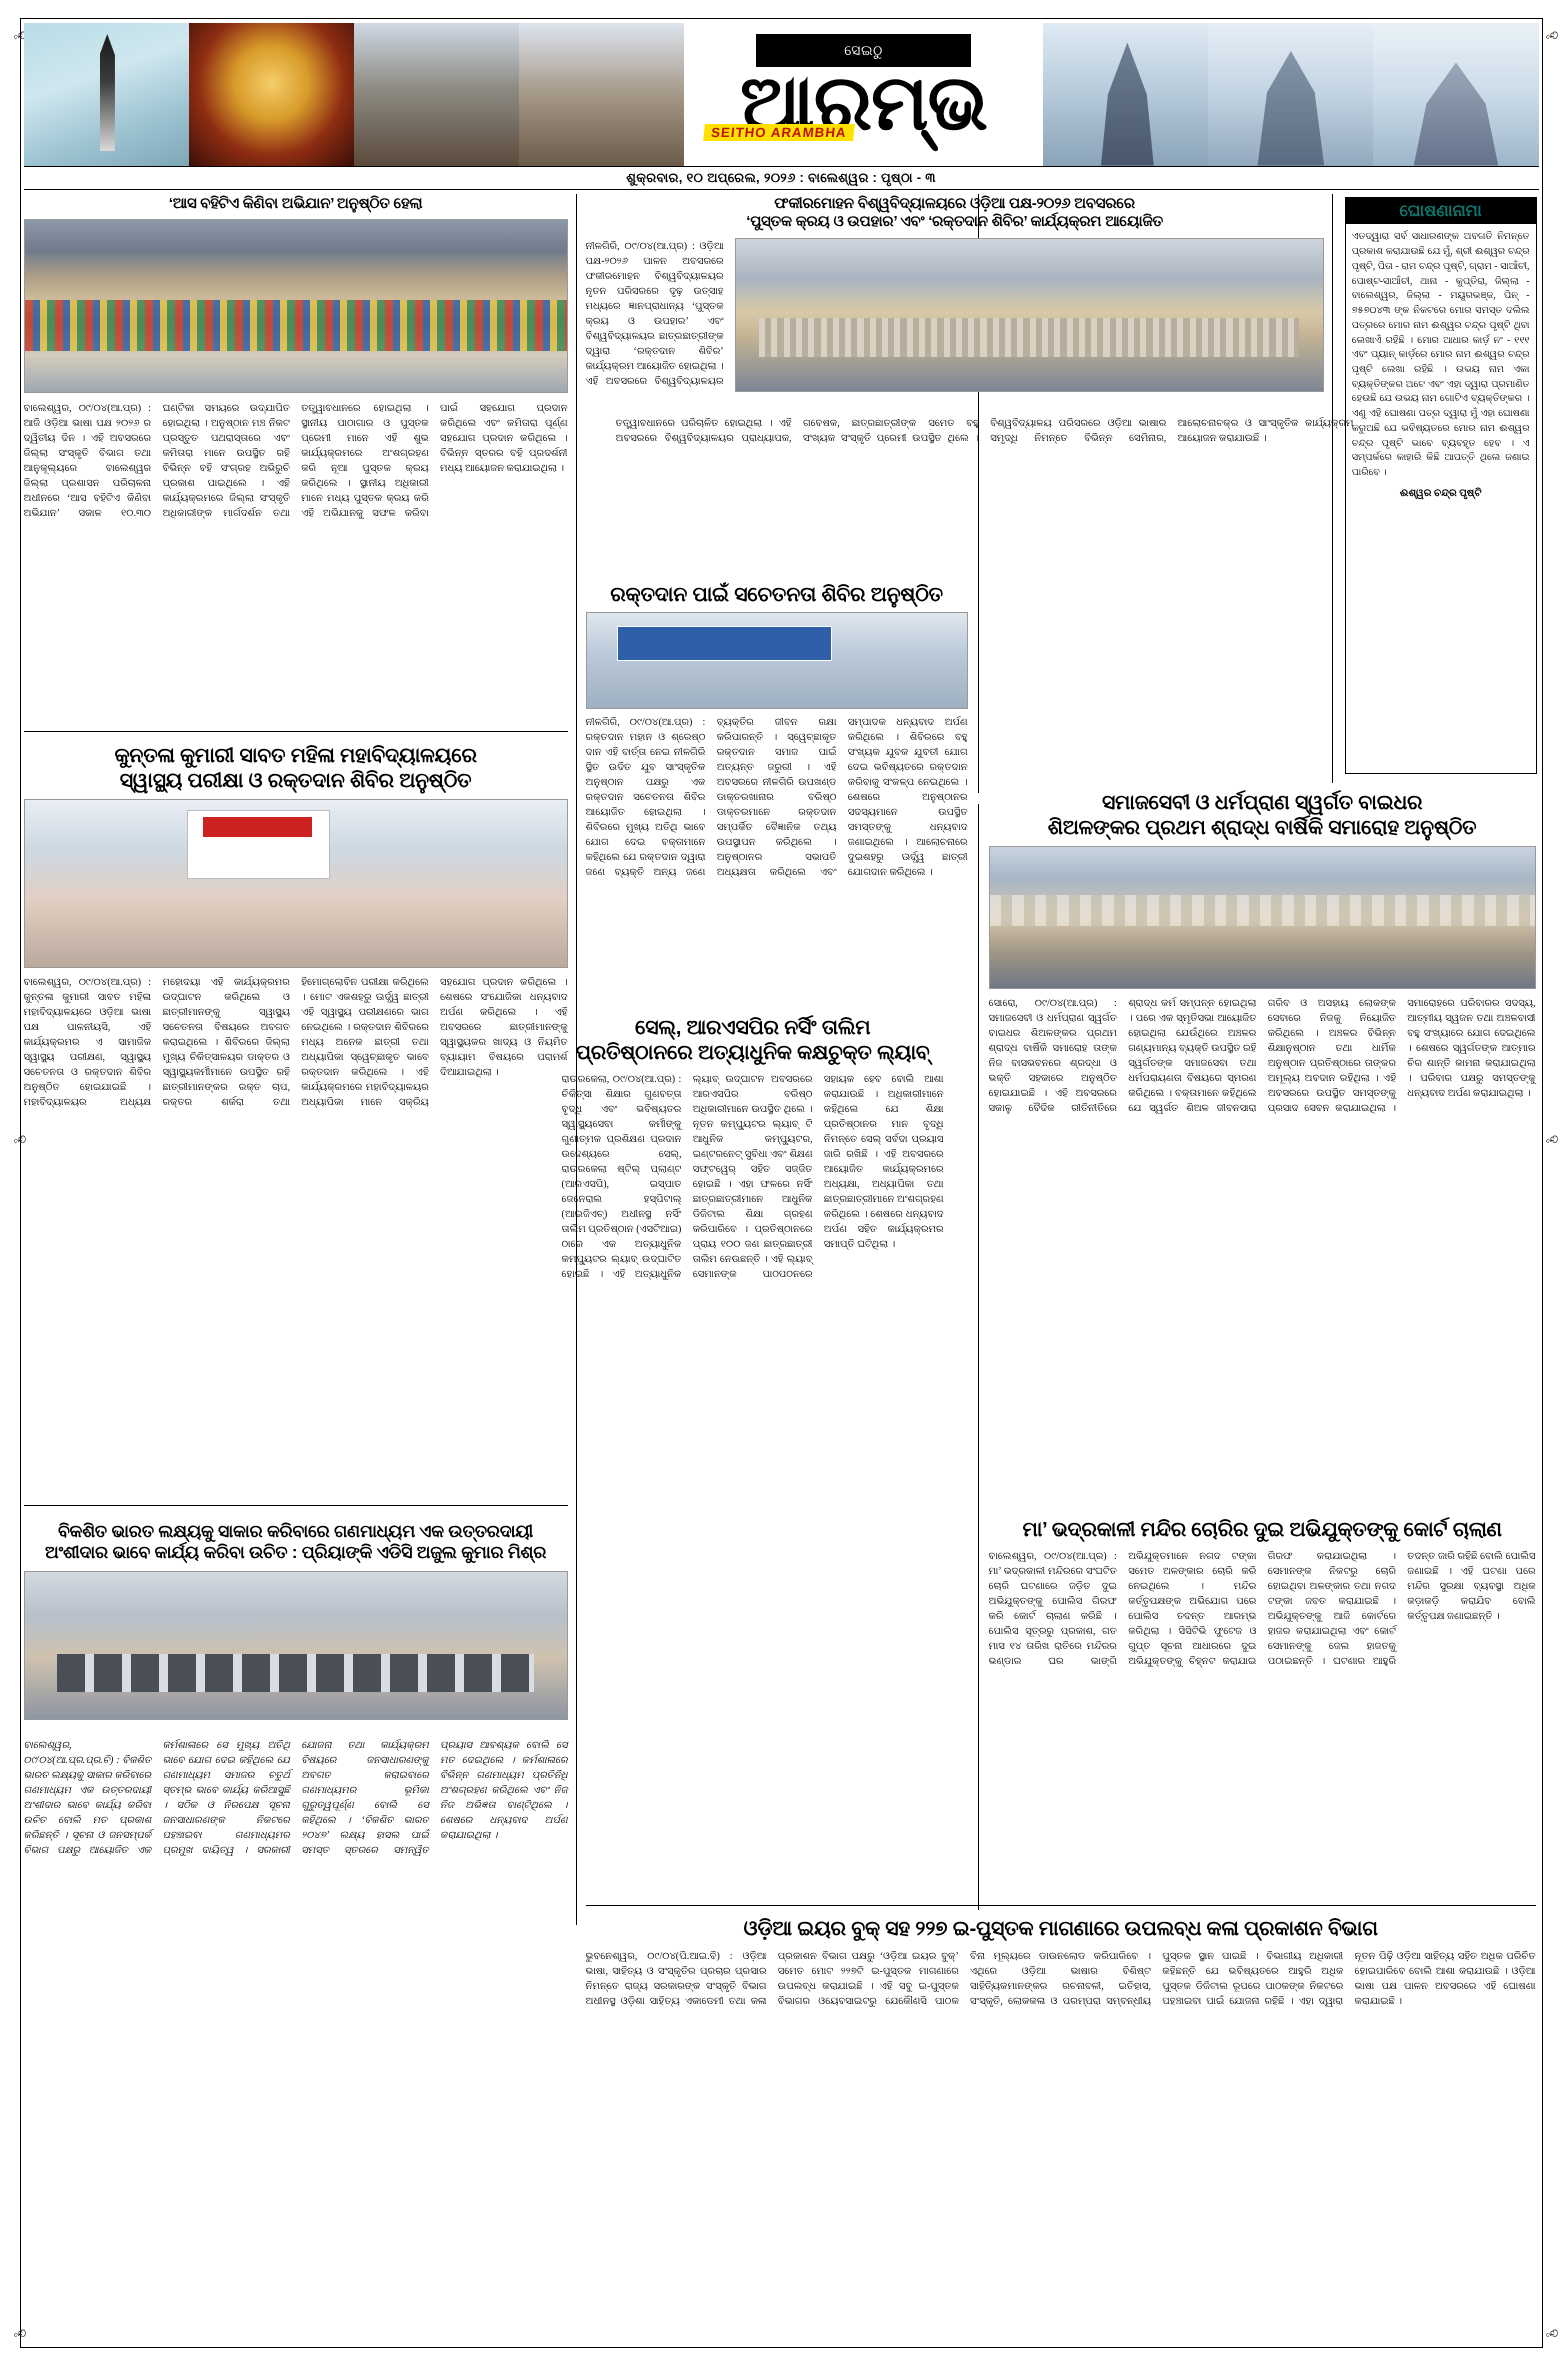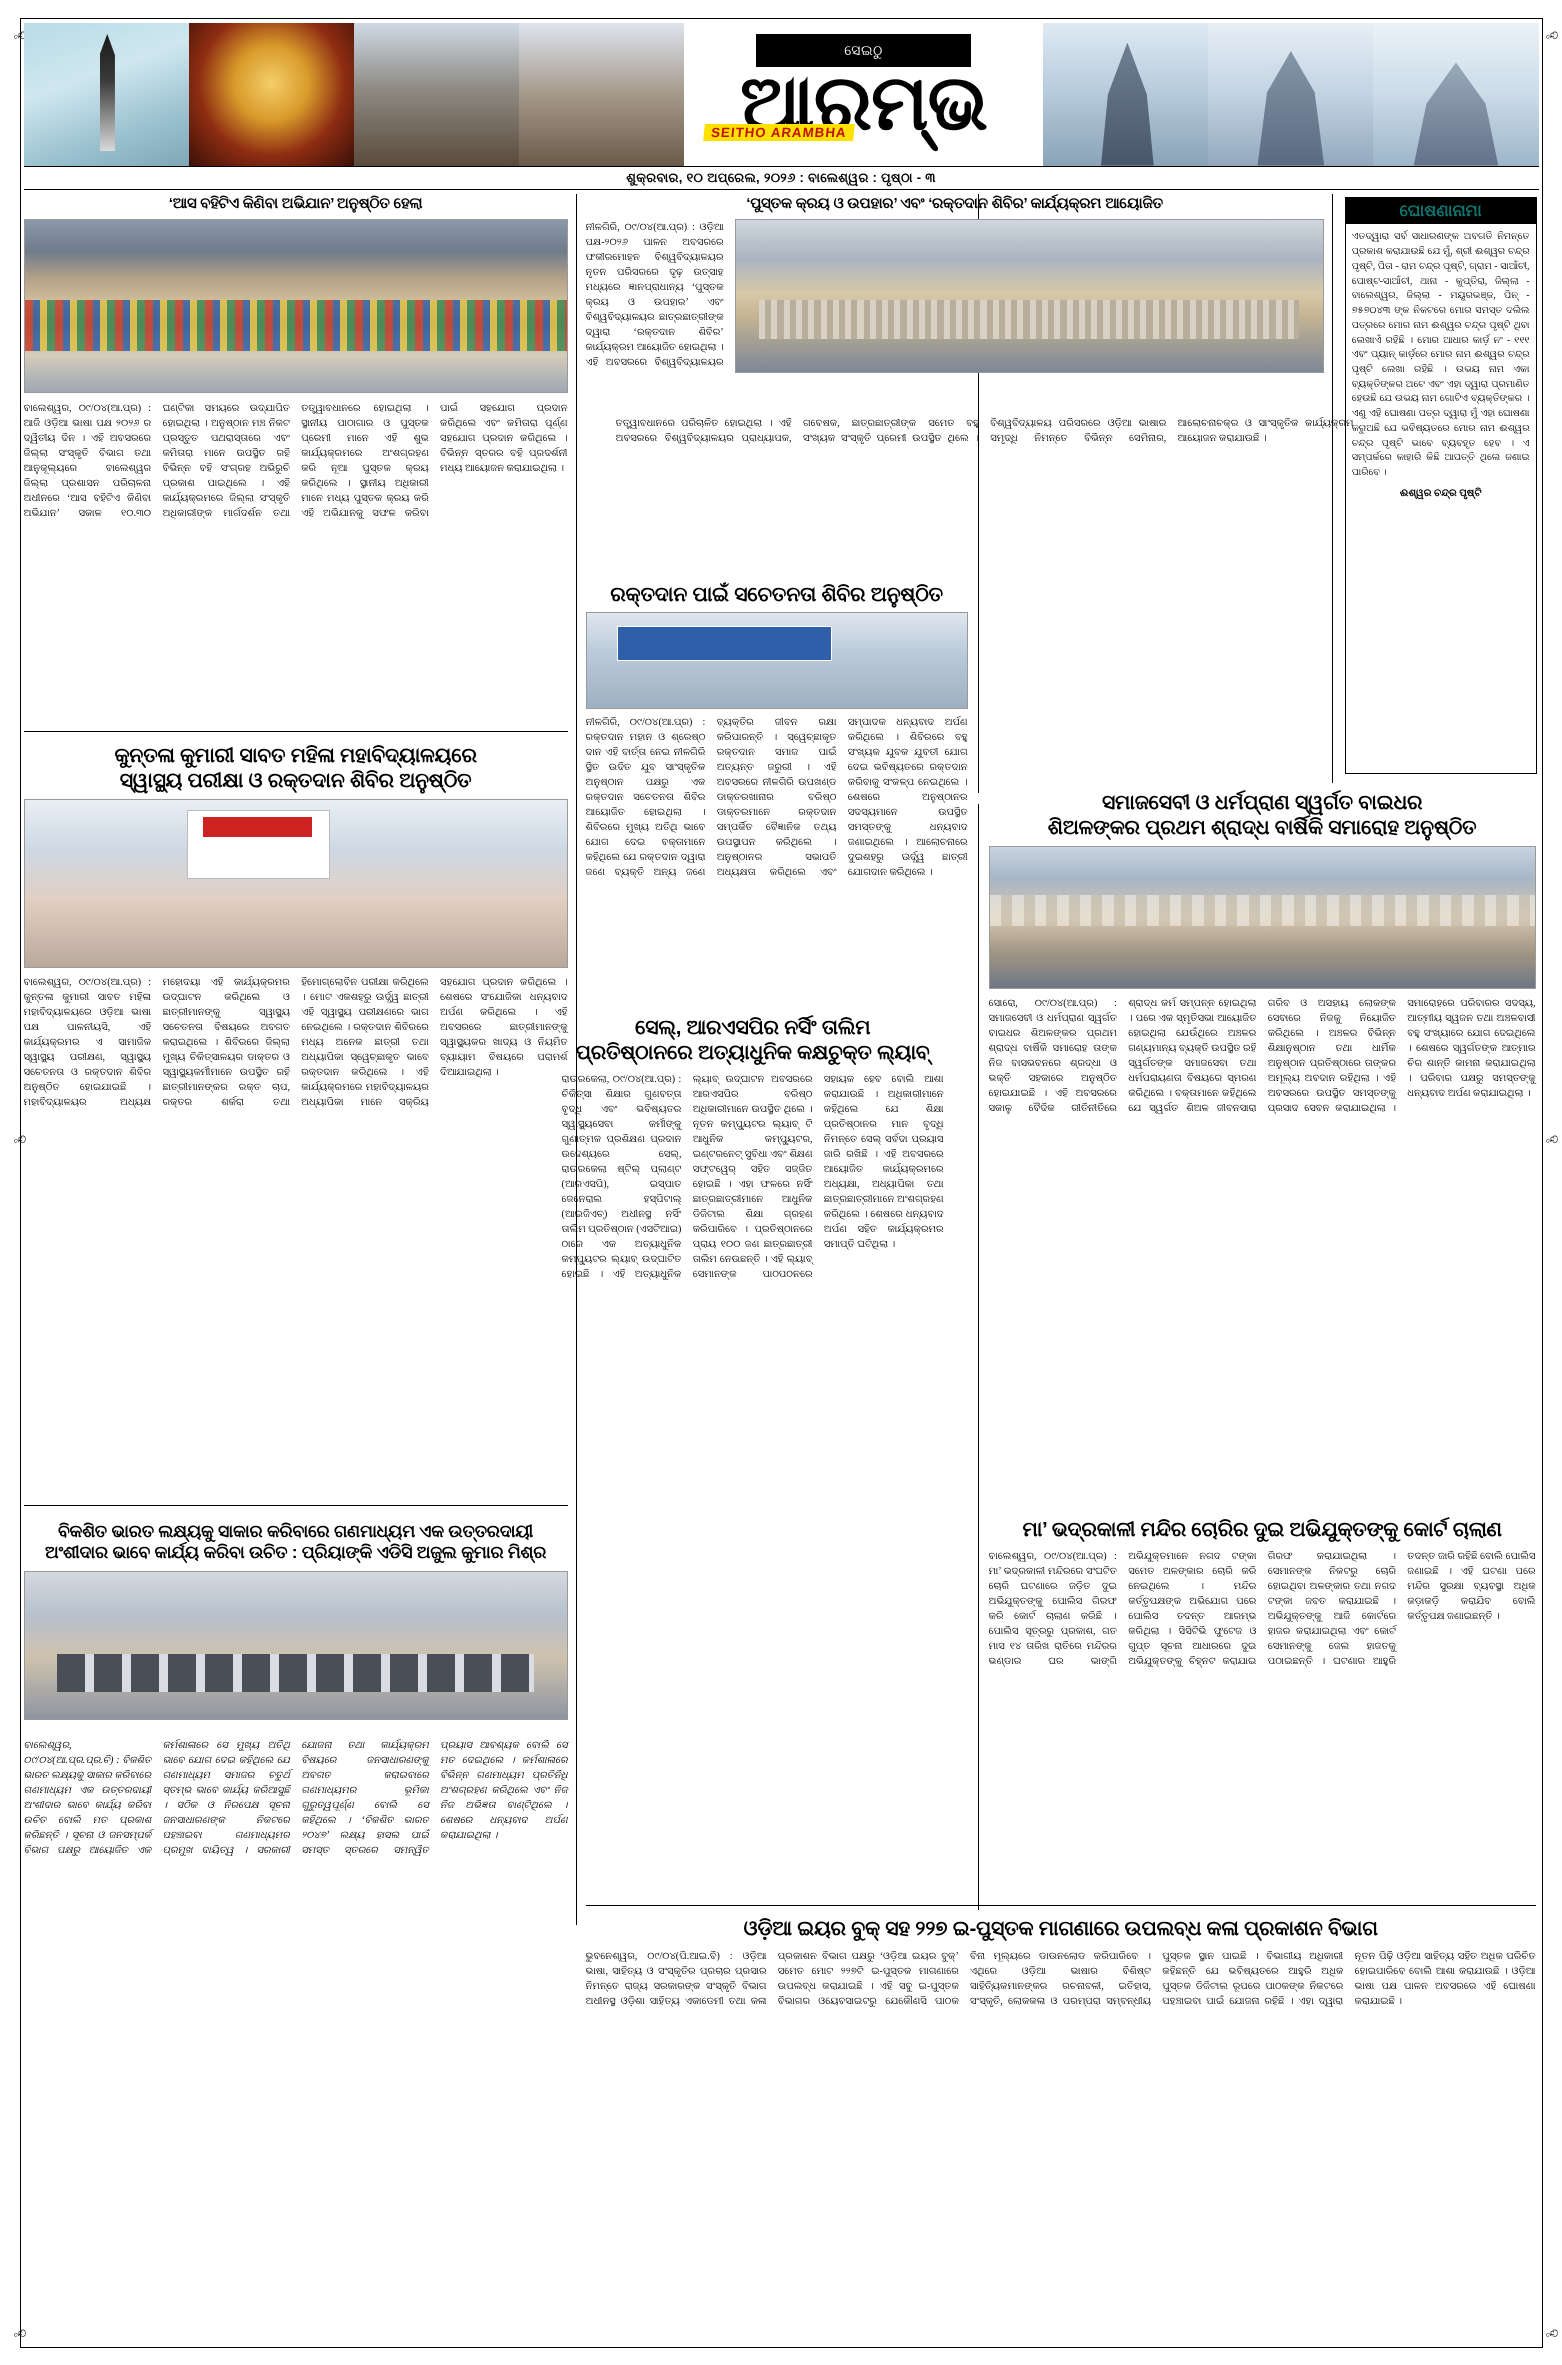--- a/index.html
+++ b/index.html
@@ -326,20 +326,21 @@
   <div style="position:absolute; left:0; top:0; width:544px;">
     <h1 class="hl">‘ଆସ ବହିଟିଏ କିଣିବା ଅଭିଯାନ’ ଅନୁଷ୍ଠିତ ହେଲା</h1>
     <div class="photo pic-books" style="height:174px; margin-top:7.2px;"></div>
     <div class="cols c4" style="margin-top:6.1px; height:328px;">
       <p>ବାଲେଶ୍ୱର, ୦୯/୦୪(ଆ.ପ୍ର) : ଆଜି ଓଡ଼ିଆ ଭାଷା ପକ୍ଷ ୨୦୨୬ ର ଦ୍ୱିତୀୟ ଦିନ । ଏହି ଅବସରରେ ଜିଲ୍ଲା ସଂସ୍କୃତି ବିଭାଗ ତଥା ଆନୁକୂଲ୍ୟରେ ବାଲେଶ୍ୱର ଜିଲ୍ଲା ପ୍ରଶାସନ ପରିଚାଳନା ଅଧୀନରେ ‘ଆସ ବହିଟିଏ କିଣିବା ଅଭିଯାନ’ ସକାଳ ୧୦.୩୦ ଘଣ୍ଟିକା ସମୟରେ ଉଦ୍‌ଯାପିତ ହୋଇଥିଲା । ଅନୁଷ୍ଠାନ ମଞ୍ଚ ନିକଟ ପ୍ରସ୍ତୁତ ପଥରାସ୍ତାରେ ଏବଂ କମିତାରା ମାନେ ଉପସ୍ଥିତ ରହି ବିଭିନ୍ନ ବହି ସଂଗ୍ରହ ଅଭିରୁଚି ପ୍ରକାଶ ପାଇଥିଲେ । ଏହି କାର୍ଯ୍ୟକ୍ରମରେ ଜିଲ୍ଲା ସଂସ୍କୃତି ଅଧିକାରୀଙ୍କ ମାର୍ଗଦର୍ଶନ ତଥା ତତ୍ତ୍ୱାବଧାନରେ ହୋଇଥିଲା । ସ୍ଥାନୀୟ ପାଠାଗାର ଓ ପୁସ୍ତକ ପ୍ରେମୀ ମାନେ ଏହି ଶୁଭ କାର୍ଯ୍ୟକ୍ରମରେ ଅଂଶଗ୍ରହଣ କରି ନୂଆ ପୁସ୍ତକ କ୍ରୟ କରିଥିଲେ । ସ୍ଥାନୀୟ ଅଧିକାରୀ ମାନେ ମଧ୍ୟ ପୁସ୍ତକ କ୍ରୟ କରି ଏହି ଅଭିଯାନକୁ ସଫଳ କରିବା ପାଇଁ ସହଯୋଗ ପ୍ରଦାନ କରିଥିଲେ ଏବଂ କମିତାରା ପୂର୍ଣ୍ଣ ସହଯୋଗ ପ୍ରଦାନ କରିଥିଲେ । ବିଭିନ୍ନ ସ୍ତରର ବହି ପ୍ରଦର୍ଶନୀ ମଧ୍ୟ ଆୟୋଜନ କରାଯାଇଥିଲା ।</p>
     </div>
   </div>
   <div class="rule-h" style="left:0; top:537px; width:544px;"></div>
 
   <div style="position:absolute; left:562px; top:0; width:738px;">
+    <h1 class="hl">ଫକୀରମୋହନ ବିଶ୍ୱବିଦ୍ୟାଳୟରେ ଓଡ଼ିଆ ପକ୍ଷ-୨୦୨୬ ଅବସରରେ</h1>
     <h1 class="hl">‘ପୁସ୍ତକ କ୍ରୟ ଓ ଉପହାର’ ଏବଂ ‘ରକ୍ତଦାନ ଶିବିର’ କାର୍ଯ୍ୟକ୍ରମ ଆୟୋଜିତ</h1>
     <div style="display:flex; gap:11.3px; margin-top:7.2px;">
       <div class="cols c1" style="width:138px; height:154px;">
         <p>ନୀଳଗିରି, ୦୯/୦୪(ଆ.ପ୍ର) : ଓଡ଼ିଆ ପକ୍ଷ-୨୦୨୬ ପାଳନ ଅବସରରେ ଫକୀରମୋହନ ବିଶ୍ୱବିଦ୍ୟାଳୟର ନୃତନ ପରିସରରେ ଦୃଢ଼ ଉତ୍ସାହ ମଧ୍ୟରେ ଜ୍ଞାନପ୍ରାଧାନ୍ୟ ‘ପୁସ୍ତକ କ୍ରୟ ଓ ଉପହାର’ ଏବଂ ବିଶ୍ୱବିଦ୍ୟାଳୟର ଛାତ୍ରଛାତ୍ରୀଙ୍କ ଦ୍ୱାରା ‘ରକ୍ତଦାନ ଶିବିର’ କାର୍ଯ୍ୟକ୍ରମ ଆୟୋଜିତ ହୋଇଥିଲା । ଏହି ଅବସରରେ ବିଶ୍ୱବିଦ୍ୟାଳୟର ସମସ୍ତ ଅଧ୍ୟାପକ-ଅଧ୍ୟାପିକା, କର୍ମଚାରୀ, ଛାତ୍ରଛାତ୍ରୀ ଏବଂ ଅନ୍ୟାନ୍ୟ ଗଣ୍ୟମାନ୍ୟ ବ୍ୟକ୍ତିମାନେ ଯୋଗଦାନ କରିଥିଲେ । କୁଳପତି ମହୋଦୟ ପୁସ୍ତକ କ୍ରୟ ଓ ରକ୍ତଦାନ କାର୍ଯ୍ୟକ୍ରମର ଶୁଭାରମ୍ଭ କରିଥିଲେ । ସେ ଉପସ୍ଥିତ ସମସ୍ତଙ୍କୁ ଓଡ଼ିଆ ଭାଷା ଓ ସାହିତ୍ୟର ସମୃଦ୍ଧି ପାଇଁ କାର୍ଯ୍ୟ କରିବା ସହିତ ରକ୍ତଦାନ ଭଳି ମହତ କାର୍ଯ୍ୟରେ ଅଂଶଗ୍ରହଣ କରିବାକୁ ଆହ୍ୱାନ ଦେଇଥିଲେ । ପରେ ବିଭିନ୍ନ ଅଧ୍ୟାପକ ତଥା ଛାତ୍ରଛାତ୍ରୀ ପୁସ୍ତକ କ୍ରୟ କରି ପରସ୍ପରକୁ ଉପହାର ଦେଇଥିଲେ । ଏହି ଅବସରରେ ୪୦ରୁ ଊର୍ଦ୍ଧ୍ୱ ଛାତ୍ରଛାତ୍ରୀ ରକ୍ତଦାନ କରିଥିଲେ । କାର୍ଯ୍ୟକ୍ରମଟି ବିଶ୍ୱବିଦ୍ୟାଳୟର ଛାତ୍ର-ଛାତ୍ରୀ ସଂସଦ, ଏନ୍‌ଏସ୍‌ଏସ୍ ଓ ଅନ୍ୟାନ୍ୟ ସଂଗଠନର ମିଳିତ ସହଯୋଗରେ ସମ୍ପନ୍ନ ହୋଇଥିଲା । ଶେଷରେ ସମସ୍ତଙ୍କୁ ଧନ୍ୟବାଦ ଅର୍ପଣ କରାଯାଇଥିଲା ।</p>
       </div>
       <div class="photo pic-hall" style="flex:1; height:154px;"></div>
     </div>
   </div>
 
   <div class="announce" style="position:absolute; left:1321px; top:3.1px; width:192px; height:577px;">

